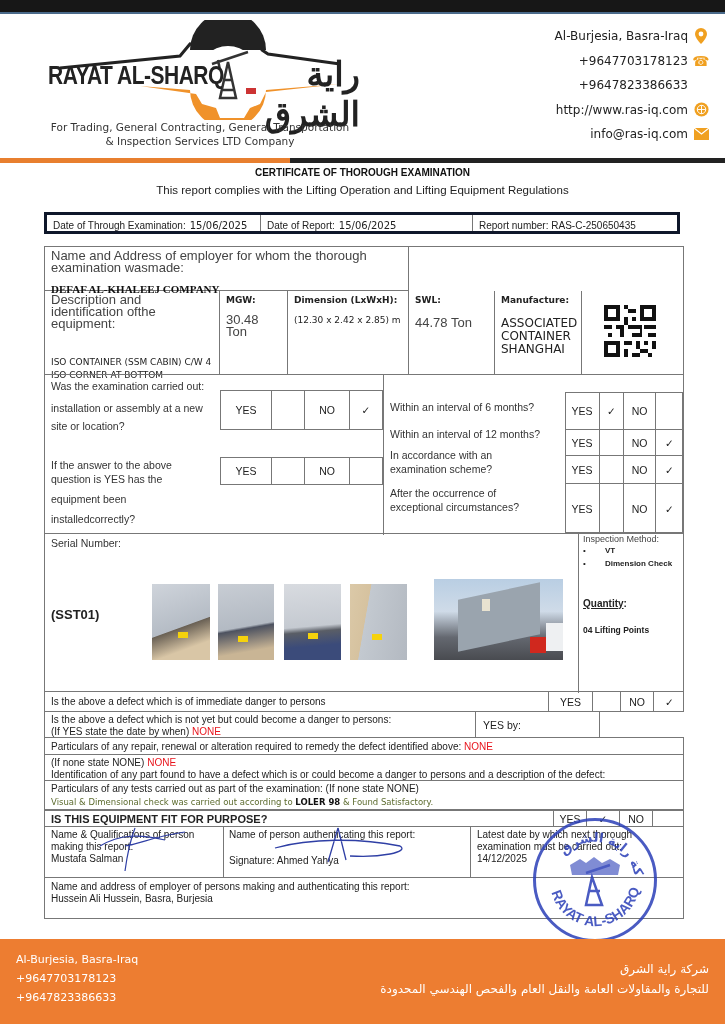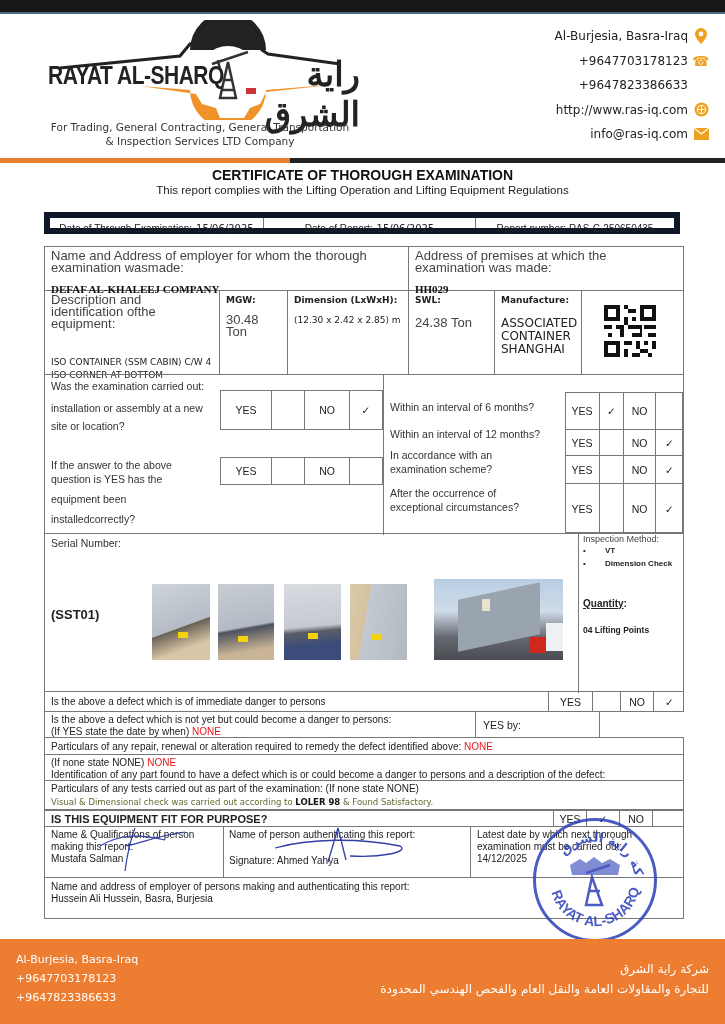--- a/index.html
+++ b/index.html
@@ -15,24 +15,24 @@
   .tagline { position: absolute; left: 10px; top: 100px; width: 300px; font-size: 10.5px; color: #333; text-align: center; line-height: 14px; font-family: "DejaVu Sans", sans-serif; }
   .contacts { position: absolute; right: 16px; top: 24px; width: 220px; }
   .contact-row { height: 24.5px; display: flex; justify-content: flex-end; align-items: center; font-size: 12px; color: #222; font-family: "DejaVu Sans", sans-serif; }
   .contact-row .ci { width: 16px; height: 16px; margin-left: 5px; display: inline-flex; align-items: center; justify-content: center; color: #f0a020; font-size: 14px; }
   .contact-row .ci.blank { visibility: hidden; }
 
   .divider { position: absolute; top: 158px; left: 0; width: 725px; height: 5px; }
   .divider .o { position: absolute; left: 0; top: 0; width: 290px; height: 5px; background: #e87f2f; }
   .divider .b { position: absolute; left: 290px; top: 0; width: 435px; height: 5px; background: #222; }
 
-  .title { position: absolute; top: 167px; left: 0; width: 725px; text-align: center; font-weight: bold; font-size: 14px; color: #111; }
+  .title { position: absolute; top: 167px; left: 0; width: 725px; text-align: center; font-weight: bold; font-size: 10px; color: #111; }
   .subtitle { position: absolute; top: 184px; left: 0; width: 725px; text-align: center; font-size: 11.5px; color: #222; }
 
-  .dates { position: absolute; left: 44px; top: 212px; width: 636px; height: 22px; border: 6px solid #0f172a; display: flex; font-size: 10px; text-align: center; }
+  .dates { position: absolute; left: 44px; top: 212px; width: 636px; height: 22px; border: 3px solid #0f172a; display: flex; font-size: 10px; }
   .dates > div { border-right: 1px solid #777; padding: 5px 6px; white-space: nowrap; }
   .dates > div:last-child { border-right: none; }
   .dates .v { font-family: "DejaVu Sans", sans-serif; font-size: 10px; margin-left: 4px; }
 
   .box { position: absolute; border: 1px solid #777; }
   .cell { position: absolute; border-right: 1px solid #777; border-bottom: 1px solid #777; font-size: 9.5px; padding: 3px 6px; line-height: 12px; }
   .lbl { color: #444; font-size: 13px; }
   .serif-bold { font-family: "Liberation Serif", serif; font-weight: bold; font-size: 11px; color: #111; }
   .calibri { font-family: "DejaVu Sans", sans-serif; font-size: 9px; color: #222; }
   .hb { font-family: "DejaVu Sans", sans-serif; font-weight: bold; font-size: 9px; color: #222; }
@@ -127,39 +127,35 @@
   <div style="width:214px"><span>Date of Through Examination:</span><span class="v">15/06/2025</span></div>
   <div style="width:212px"><span>Date of Report:</span><span class="v">15/06/2025</span></div>
   <div style="flex:1"><span>Report number:</span> <span>RAS-C-250650435</span></div>
 </div>
 
 <div class="box" style="left:44px;top:246px;width:640px;height:128px;border-bottom:none">
   <div class="cell" style="left:0;top:0;width:364px;height:44px">
     <div class="lbl">Name and Address of employer for whom the thorough examination wasmade:</div>
     <div class="serif-bold" style="margin-top:9px">DEFAF AL-KHALEEJ COMPANY</div>
   </div>
-  <div class="cell" style="left:364px;top:0;width:275px;height:44px;border-right:none">
-    <div class="lbl">Address of premises at which the examination was made:</div>
-    <div class="serif-bold" style="margin-top:9px">HH029</div>
-  </div>
   <div class="cell" style="left:0;top:44px;width:175px;height:84px">
     <div class="lbl">Description and identification ofthe equipment:</div>
     <div class="calibri" style="margin-top:26px;line-height:13px">ISO CONTAINER (SSM CABIN) C/W 4 ISO CORNER AT BOTTOM</div>
   </div>
   <div class="cell" style="left:175px;top:44px;width:68px;height:84px">
     <div class="hb">MGW:</div>
     <div class="lbl" style="margin-top:8px">30.48 Ton</div>
   </div>
   <div class="cell" style="left:243px;top:44px;width:121px;height:84px">
     <div class="hb">Dimension (LxWxH):</div>
     <div class="calibri" style="margin-top:8px">(12.30 x 2.42 x 2.85) m</div>
   </div>
   <div class="cell" style="left:364px;top:44px;width:86px;height:84px">
     <div class="hb">SWL:</div>
-    <div class="lbl" style="margin-top:11px">24.38 Ton</div>
+    <div class="lbl" style="margin-top:11px">44.78 Ton</div>
   </div>
   <div class="cell" style="left:450px;top:44px;width:87px;height:84px">
     <div class="hb">Manufacture:</div>
     <div class="calibri" style="margin-top:11px;font-size:12px;line-height:13px">
       <div>ASSOCIATED</div>
       <div>CONTAINER</div>
       <div>SHANGHAI</div>
     </div>
   </div>
   <div class="cell" style="left:537px;top:44px;width:102px;height:84px;border-right:none">

